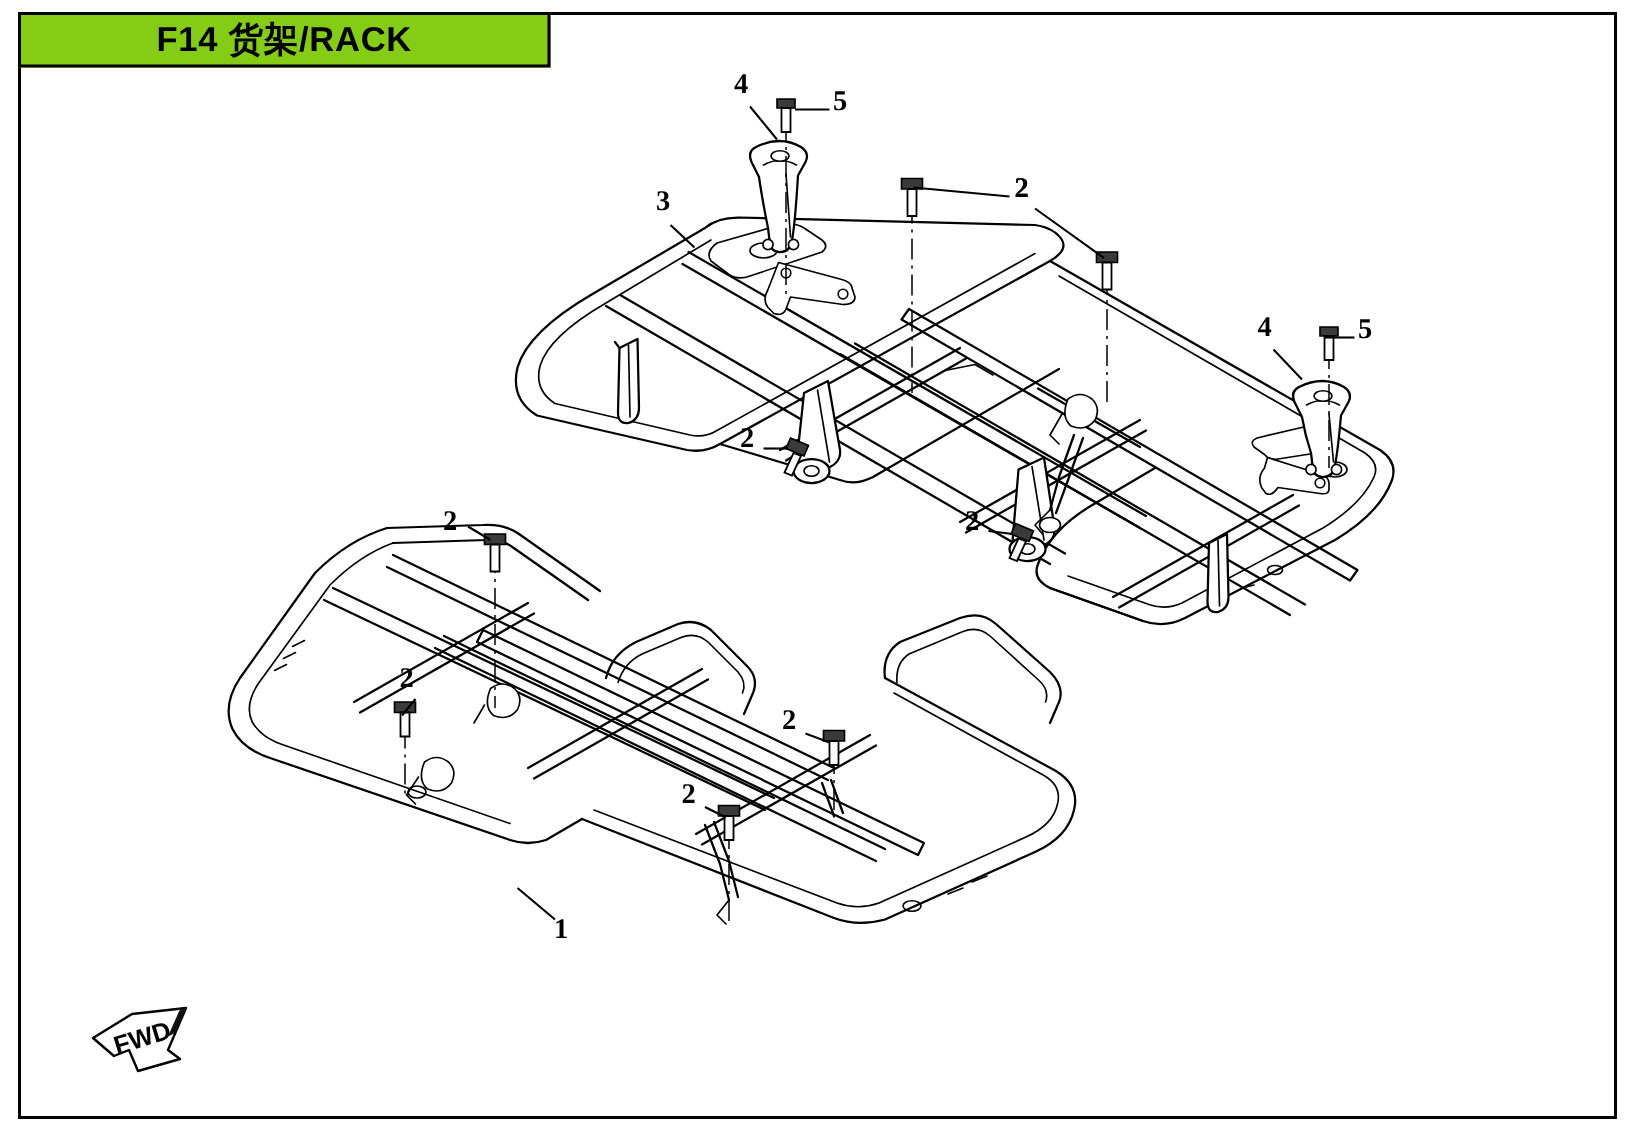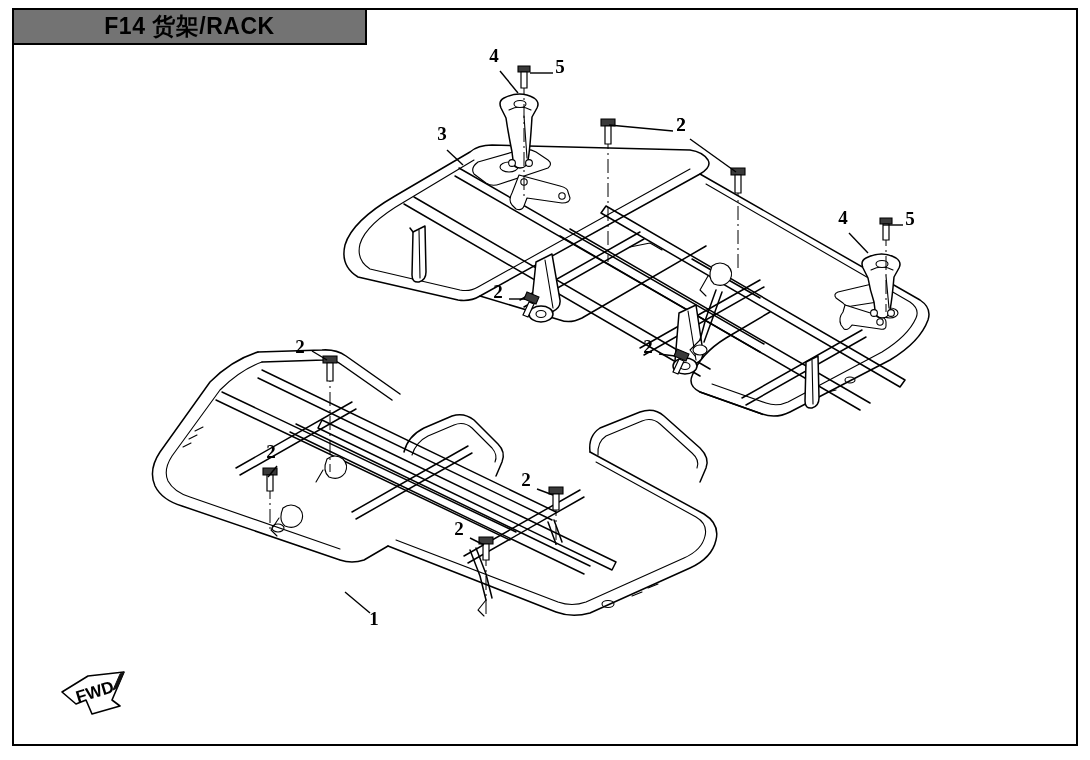--- a/index.html
+++ b/index.html
@@ -51,21 +51,21 @@
                 stroke-linejoin: round; }
   .fwd-dark   { fill: #111111; stroke: #111111; stroke-width: 1; }
   #title-box {
     position: absolute;
     left: 12px;
     top: 8px;
     width: 355px;
     height: 37px;
     border: 2px solid #000000;
     box-sizing: border-box;
-    background: #737373;
+    background: #84cc16;
     display: flex;
     align-items: center;
     justify-content: center;
   }
   #title-text {
     font-family: "Liberation Sans", "DejaVu Sans", sans-serif;
     font-weight: bold;
     font-size: 23px;
     letter-spacing: 0.5px;
     color: #000000;

